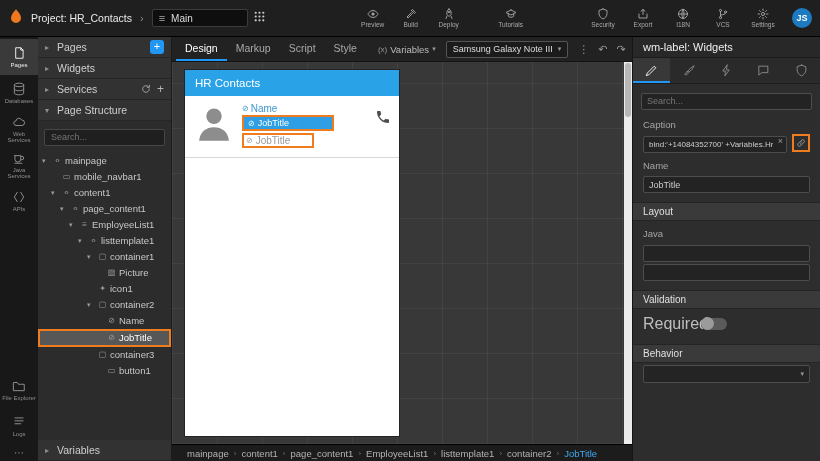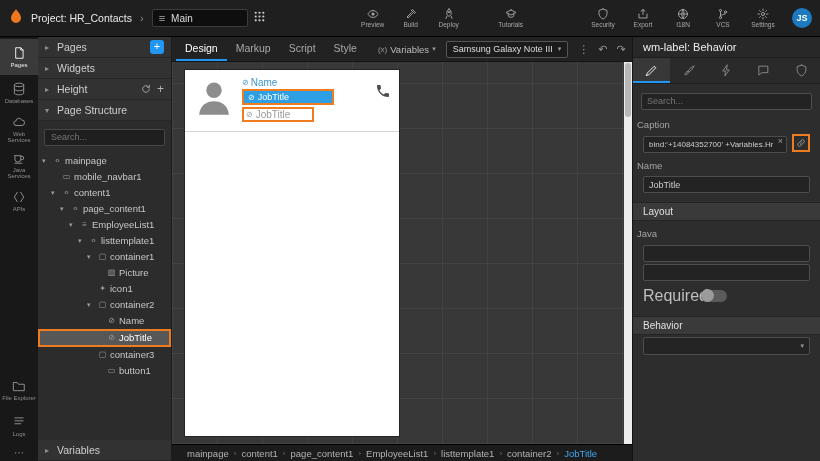--- a/index.html
+++ b/index.html
@@ -89,21 +89,21 @@
 
   
   .rpanel{flex:0 0 188px;background:#2d2d2d;border-left:1px solid #151515;display:flex;flex-direction:column}
   .rp-title{flex:0 0 21px;display:flex;align-items:center;padding:0 10px;color:#ededed;font-size:11px;background:#282828;border-bottom:1px solid #1c1c1c}
   .rp-tabs{flex:0 0 26px;display:flex;background:#2a2a2a;border-bottom:1px solid #1e1e1e}
   .rp-tab{flex:1;display:flex;align-items:center;justify-content:center;color:#8b8b8b;cursor:pointer}
   .rp-tab .ic{width:13px;height:13px;stroke-width:1.7}
   .rp-tab.active{color:#fff;background:#383838;box-shadow:inset 0 -2px 0 #2196f3}
   .rp-search{padding:6px 8px 2px}
   .rp-in{width:100%;height:17px;background:#232323;border:1px solid #4d4d4d;border-radius:2px;color:#ccc;font-size:9px;padding:0 5px;outline:none}
-  .rp-label{font-size:9.5px;color:#a5a5a5;margin:7px 4px 3px}
+  .rp-label{font-size:9.5px;color:#a5a5a5;margin:7px 10px 3px}
   .rp-fieldrow{display:flex;align-items:center;gap:5px;padding:0 10px}
   .rp-inwrap{position:relative;flex:1}
   .rp-inwrap .rp-in{padding-right:13px}
   .cap-in{font-size:8px}
   .clear-x{position:absolute;right:4px;top:3px;color:#9a9a9a;font-size:9px;cursor:pointer;line-height:10px}
   .link-btn{width:18px;height:18px;border:2px solid #ef7d1f;background:#2d2d2d;color:#b0b0b0;display:flex;align-items:center;justify-content:center;cursor:pointer}
   .link-btn .ic,.chain .ic{width:10px;height:10px;stroke-width:1.8}
   .rp-section{flex:0 0 19px;margin-top:9px;background:#3a3a3a;border-top:1px solid #242424;border-bottom:1px solid #242424;display:flex;align-items:center;padding:0 10px;color:#e0e0e0;font-size:10px}
   .rp-row{display:flex;align-items:center;padding:6px 10px 2px;font-size:16px;color:#bfbfbf}
   .rp-row .lbl{width:58px}
@@ -310,21 +310,21 @@
         <span class="lp-ar">▸</span>
         <span>Pages</span>
         <span class="lp-plus">+</span>
       </div>
       <div class="lp-row">
         <span class="lp-ar">▸</span>
         <span>Widgets</span>
       </div>
       <div class="lp-row">
         <span class="lp-ar">▸</span>
-        <span>Height</span>
+        <span>Services</span>
         <span class="lp-mini">
           <span>
               <svg class="ic" viewBox="0 0 24 24" width="10" height="10">
                 <path d="M20 12a8 8 0 11-2.3-5.7"></path>
                 <path d="M20 3v5h-5"></path>
               </svg>
             </span>
           <span class="plus2">+</span>
         </span>
       </div>
@@ -439,20 +439,21 @@
                 <rect x="7" y="3" width="10" height="18" rx="2"></rect>
                 <path d="M10 18h4"></path>
               </svg>
             </span>
         </div>
         <span class="ccollapse">›</span>
       </div>
 
       <div class="canvas">
         <div class="phone">
+          <div class="phead">HR Contacts</div>
           <div class="pitem">
             <span class="pavatar">
               <svg width="42" height="42" viewBox="0 0 24 24">
                   <circle cx="12" cy="7.6" r="4.4" fill="#8d8d8d"></circle>
                   <path d="M3.5 21.5c.5-5 4-7.6 8.5-7.6s8 2.6 8.5 7.6z" fill="#8d8d8d"></path>
                 </svg>
             </span>
             <div class="pmid">
               <div class="pname">
                 <span class="gl-sm">⊘</span>
@@ -494,21 +495,21 @@
         <span class="bsep">›</span>
         <span class="bc-item">listtemplate1</span>
         <span class="bsep">›</span>
         <span class="bc-item">container2</span>
         <span class="bsep">›</span>
         <span class="bc-item bc-active">JobTitle</span>
       </div>
     </section>
 
     <aside class="rpanel">
-      <div class="rp-title">wm-label: Behavior</div>
+      <div class="rp-title">wm-label: Widgets</div>
 
       <div class="rp-tabs">
         <div class="rp-tab active">
           <span>
               <svg class="ic" viewBox="0 0 24 24" width="13" height="13">
                 <path d="M3 21l4-1L20 7l-3-3L4 17l-1 4z"></path>
               </svg>
             </span>
         </div>
         <div class="rp-tab">
@@ -571,20 +572,21 @@
 
       <div class="rp-section">Layout</div>
       <div class="rp-label">Java</div>
       <div class="rp-fieldrow">
           <span class="rp-inwrap"><input class="rp-in" style=""></span>
         </div>
       <div class="rp-fieldrow">
           <span class="rp-inwrap"><input class="rp-in" style=""></span>
         </div>
 
+      <div class="rp-section">Validation</div>
       <div class="rp-row">
         <span class="lbl">Required</span>
         <div class="tgl">
             <div class="knob"></div>
           </div>
       </div>
 
       <div class="rp-section">Behavior</div>
       <div class="rp-select">
         <span class="caret">▾</span>

